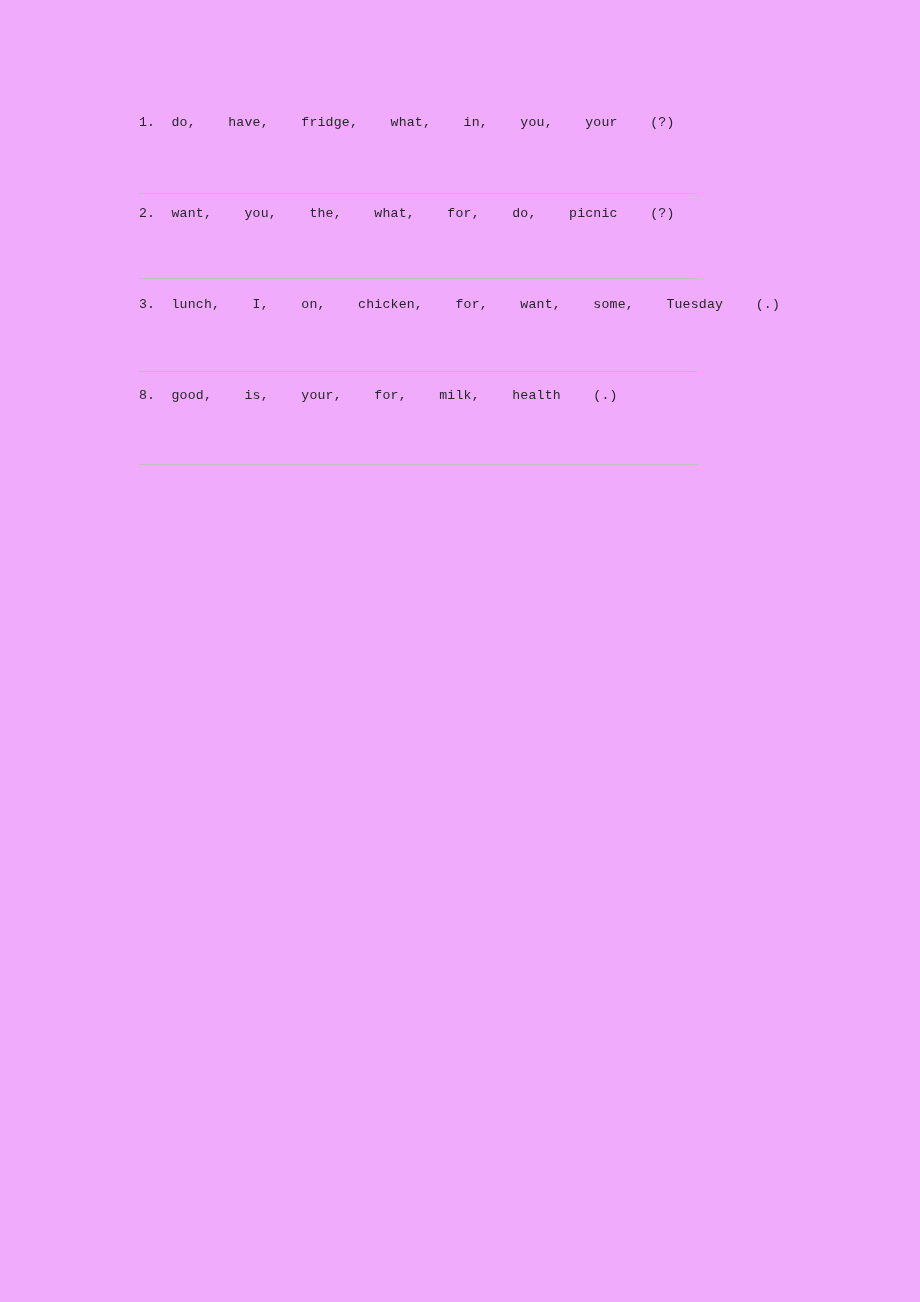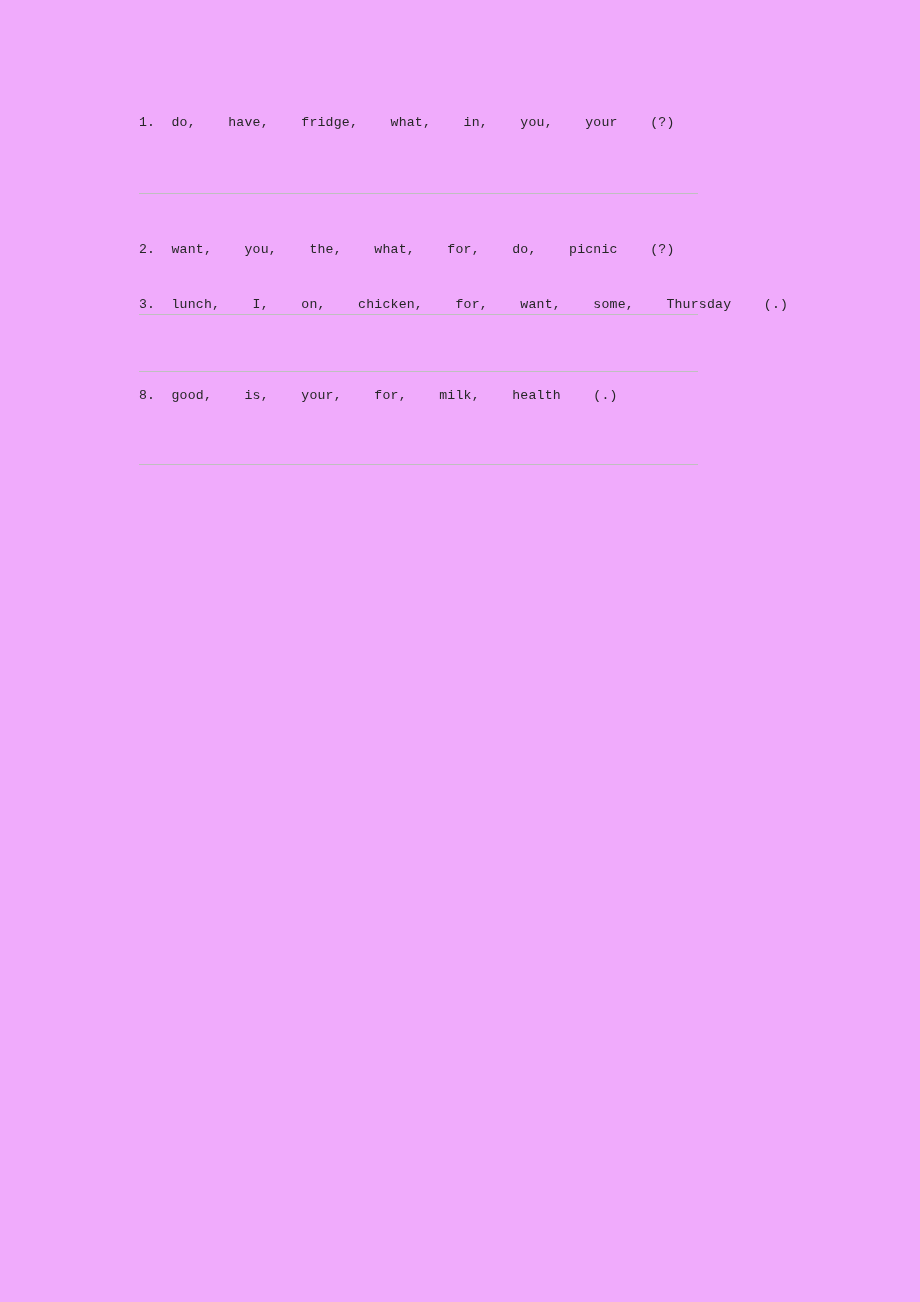--- a/index.html
+++ b/index.html
@@ -51,21 +51,21 @@
     width: 559px;
     height: 1px;
     background: #bfbfbf;
     border: 0;
     margin: 0;
     padding: 0;
   }
 
   
   .ex-1 { position: absolute; left: 0; top: 0; }
-  .ex-2 { position: absolute; left: 0; top: 91px; margin-top: 36px; }
+  .ex-2 { position: absolute; left: 0; top: 91px; }
   .ex-3 { position: absolute; left: 0; top: 182px; }
   .ex-4 { position: absolute; left: 0; top: 273px; }
 
   .ex-1 .answer-rule { top: 80px; }
   .ex-2 .answer-rule { top: 74px; }
   .ex-3 .answer-rule { top: 76px; }
   .ex-4 .answer-rule { top: 78px; }
 </style>
 </head>
 <body>
@@ -77,21 +77,21 @@
       <div class="prompt-row">1.  do,    have,    fridge,    what,    in,    you,    your    (?)</div>
       <div class="answer-rule"></div>
     </div>
 
     <div class="exercise ex-2">
       <div class="prompt-row">2.  want,    you,    the,    what,    for,    do,    picnic    (?)</div>
       <div class="answer-rule"></div>
     </div>
 
     <div class="exercise ex-3">
-      <div class="prompt-row">3.  lunch,    I,    on,    chicken,    for,    want,    some,    Thursday    (.)</div>
+      <div class="prompt-row">3.  lunch,    I,    on,    chicken,    for,    want,    some,    Tuesday    (.)</div>
       <div class="answer-rule"></div>
     </div>
 
     <div class="exercise ex-4">
       <div class="prompt-row">8.  good,    is,    your,    for,    milk,    health    (.)</div>
       <div class="answer-rule"></div>
     </div>
 
   </div>
 </div>

